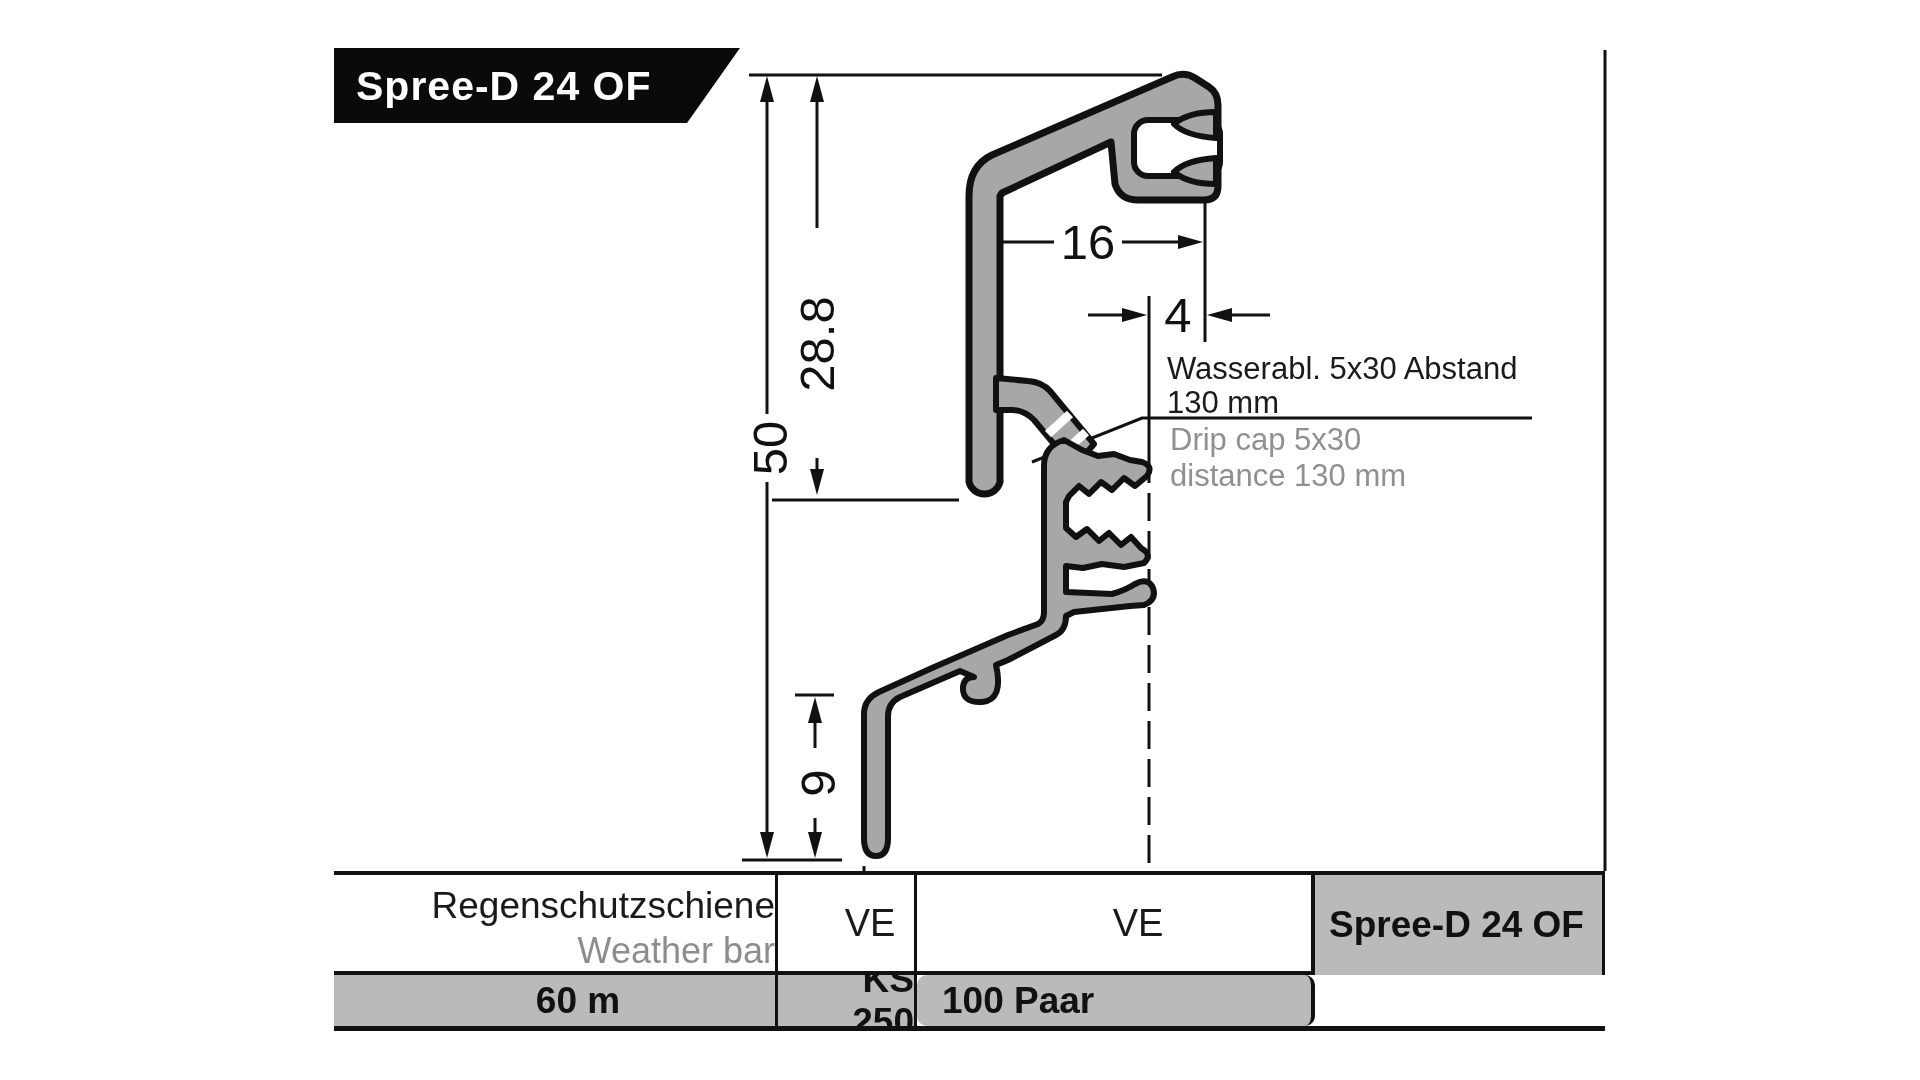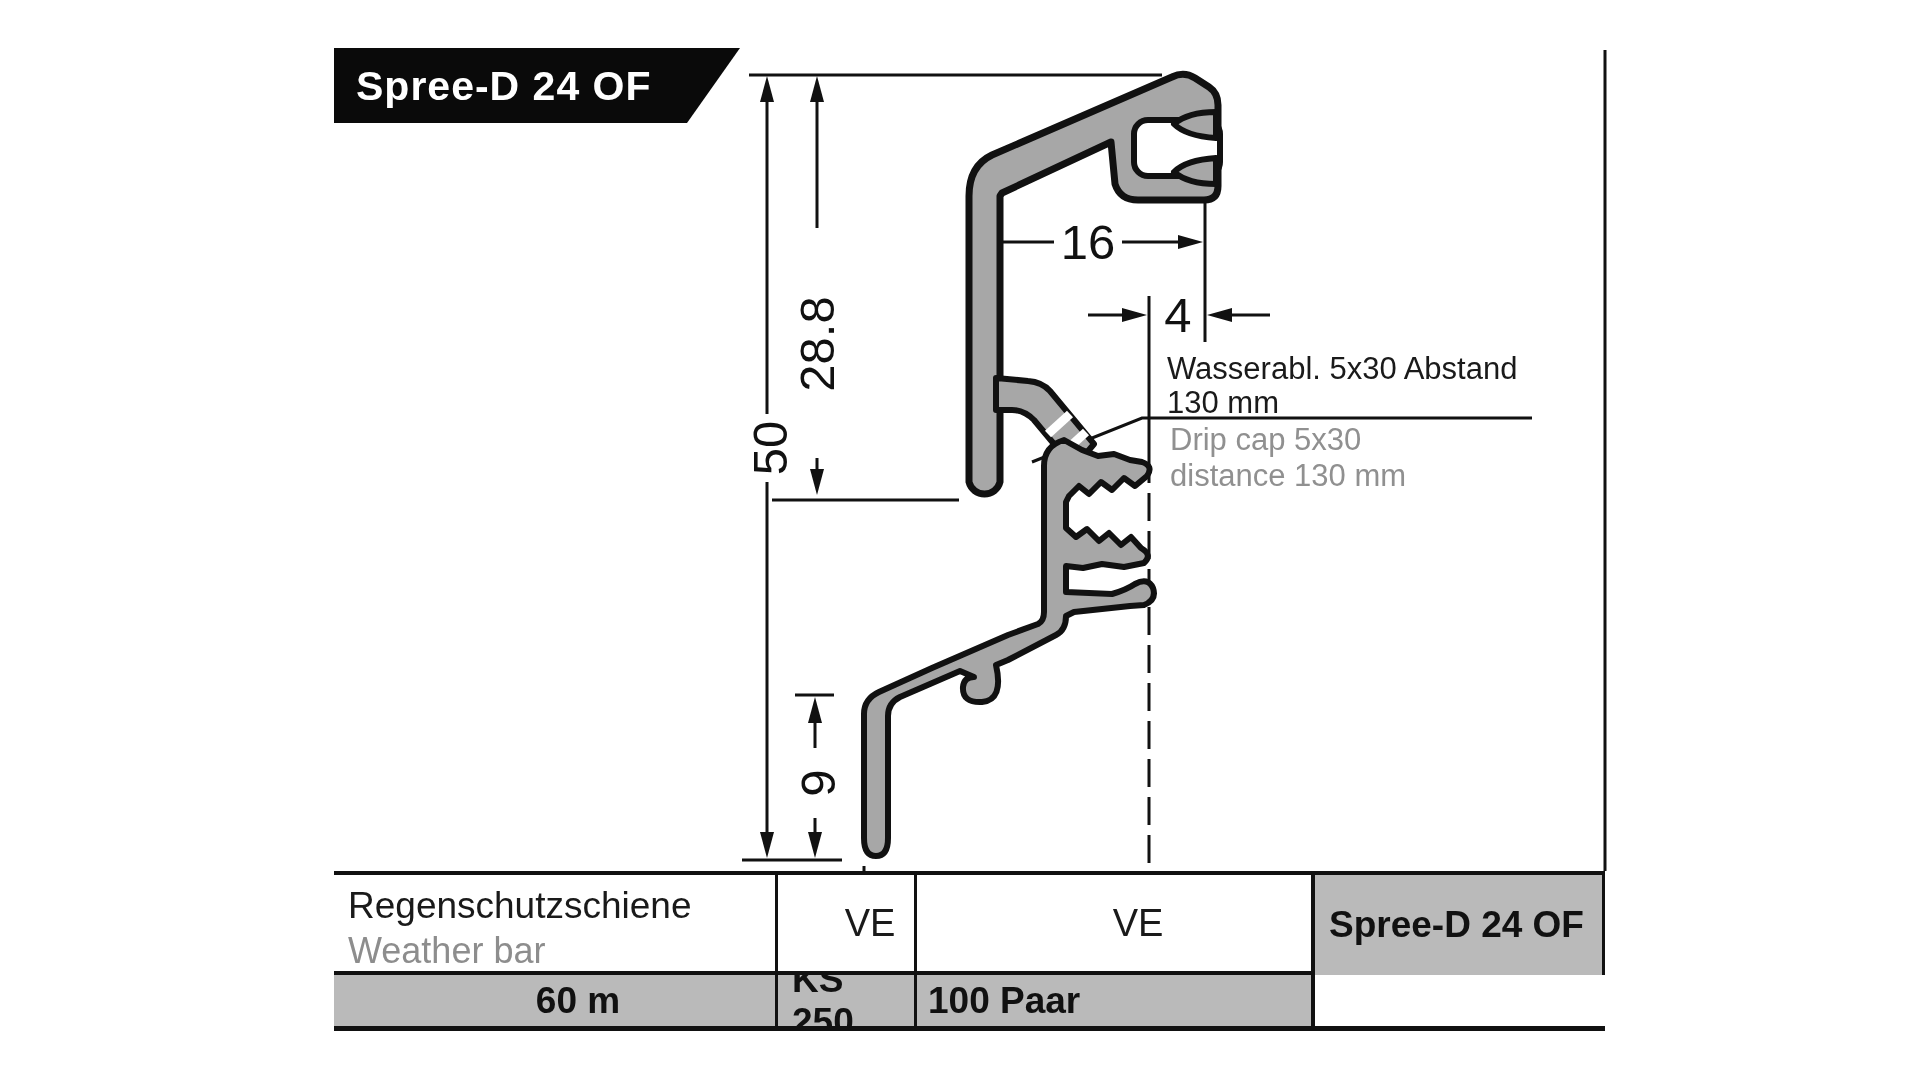--- a/index.html
+++ b/index.html
@@ -10,31 +10,31 @@
   }
   .drawing-svg{position:absolute;left:0;top:0;width:1920px;height:1080px;}
 
   
   .spec-table{
     position:absolute;left:322px;top:871px;width:1271px;
     border-top:4px solid #111;border-bottom:5px solid #111;
     display:grid;grid-template-columns:444px 139px 398px 290px;grid-template-rows:100px 51px;
     box-sizing:content-box;
   }
-  .spec-table .cell{box-sizing:border-box;overflow:hidden;}
+  .spec-table .cell{box-sizing:border-box;overflow:hidden;text-align:right;}
   .hdr{background:#ffffff;border-bottom:4px solid #111;padding-left:48px;}
   .c-div{border-right:3px solid #111;}
   .c-end{border-right:4px solid #111;}
   .hdr-text{padding:8px 0 0 14px;}
   .hdr-de{font-size:37px;color:#1a1a1a;line-height:46px;}
   .hdr-en{font-size:36px;color:#8d8d8d;line-height:44px;}
   .ve-cell{display:flex;align-items:center;justify-content:center;font-size:38px;color:#1a1a1a;}
   .data{background:#bababa;display:flex;align-items:center;font-weight:bold;font-size:37px;color:#111;}
   .pad-l{padding-left:14px;}
-  .pad-l2{padding-left:11px;}
+  .pad-l2{padding-left:25px;border-radius:10px;}
   .ctr{justify-content:center;padding-left:47px;}
 
   
   .dim-num{font-family:"Liberation Sans","DejaVu Sans",sans-serif;font-size:49px;fill:#111;}
   .note-black{font-family:"Liberation Sans","DejaVu Sans",sans-serif;font-size:31px;fill:#1a1a1a;}
   .note-gray{font-family:"Liberation Sans","DejaVu Sans",sans-serif;font-size:31px;fill:#909090;}
   .banner-text{font-family:"Liberation Sans","DejaVu Sans",sans-serif;font-size:41px;font-weight:bold;fill:#ffffff;letter-spacing:1px;}
 </style>
 </head>
 <body>

